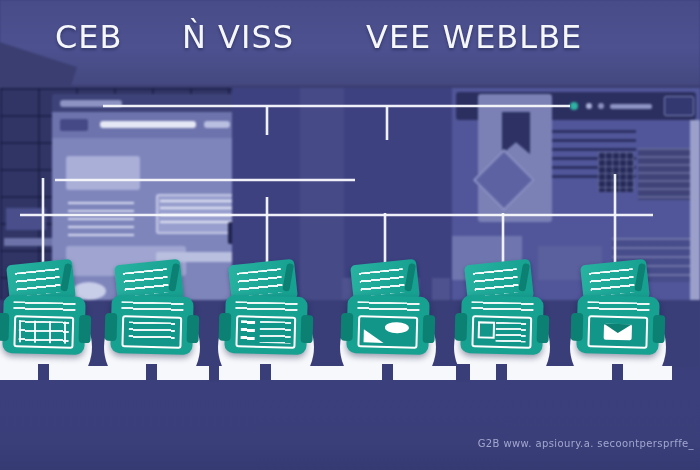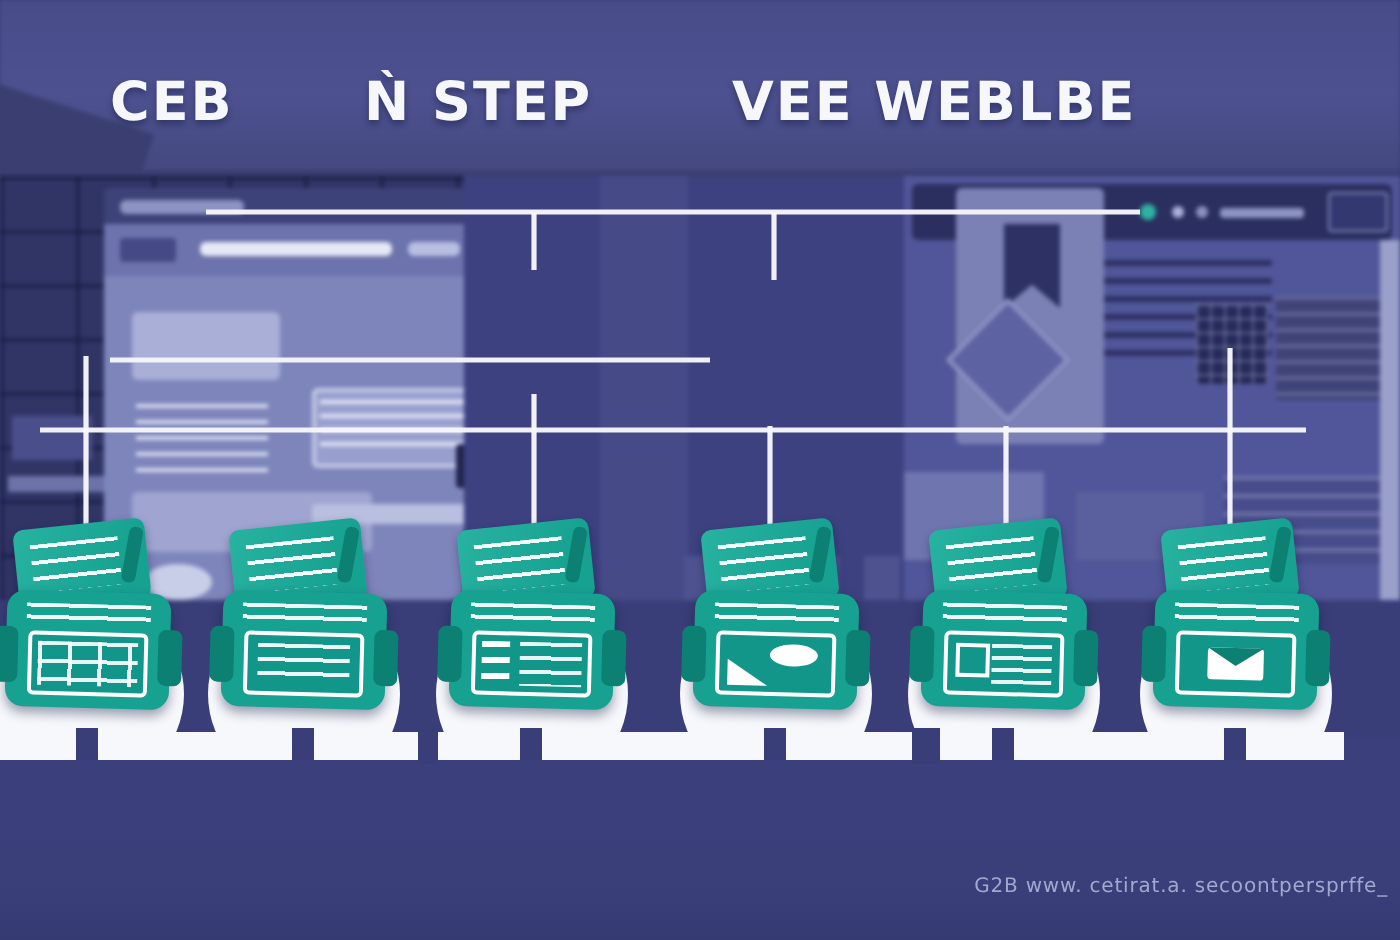--- a/index.html
+++ b/index.html
@@ -74,21 +74,21 @@
     clip-path:polygon(0 0,100% 0,100% 100%,50% 72%,0 100%);}
   .doc-panel .diamond{left:4px;top:64px;width:44px;height:44px;background:#5d63a2;transform:rotate(45deg);
     box-shadow:inset 0 0 0 2px #8e94c4;}
   .collage-fade{left:0;top:300px;width:700px;height:68px;background:#3a3e78;}
 
   
   .connectors{left:0;top:0;width:700px;height:470px;z-index:2;}
   .connectors line{stroke:#f6f7fc;stroke-width:2.6;opacity:.97;}
 
   
-  .title-seg{top:36px;color:var(--titlecol,#f6f7fb);font-size:27px;font-weight:bold;
+  .title-seg{top:18px;color:var(--titlecol,#f6f7fb);font-size:32px;font-weight:normal;
     letter-spacing:1px;z-index:2;text-shadow:0 2px 3px rgba(18,24,62,.45);white-space:nowrap;}
   .t1{left:55px;} .t2{left:182px;} .t3{left:366px;text-align:right;}
 
   
   .band-strip{left:0;top:366px;width:672px;height:14px;background:var(--white,#f7f8fc);z-index:3;}
   .band-gap{top:364px;height:18px;background:#3a3e78;z-index:5;}
   .gap1{left:209px;width:10px;} .gap2{left:456px;width:14px;}
   .bottom-cover{left:0;top:380px;width:700px;height:90px;z-index:4;
     background:linear-gradient(180deg,#3b3f7c 0%,#3a3e79 70%,#363a73 100%);}
 
@@ -209,21 +209,21 @@
     <line x1="55" y1="180" x2="355" y2="180"></line>
     <line x1="43" y1="178" x2="43" y2="272"></line>
     <line x1="20" y1="215" x2="653" y2="215"></line>
     <line x1="267" y1="197" x2="267" y2="272"></line>
     <line x1="385" y1="213" x2="385" y2="272"></line>
     <line x1="503" y1="213" x2="503" y2="272"></line>
     <line x1="615" y1="174" x2="615" y2="272"></line>
   </svg>
 
   <div class="title-seg t1">CEB</div>
-  <div class="title-seg t2">Ǹ STEP</div>
+  <div class="title-seg t2">Ǹ VISS</div>
   <div class="title-seg t3">VEE WEBLBE</div>
 
   <div class="band-strip"></div>
   <div class="band-gap gap1"></div>
   <div class="band-gap gap2"></div>
   <div class="bottom-cover"></div>
 
   <div id="steps">
       <div class="step" style="--cx: 44px; --lx: 57px;">
       <div class="blob"></div>
@@ -340,15 +340,15 @@
         </div>
       </div>
       <div class="slot"></div>
       <div class="step-label">
         <span class="l1">Tesstiont</span>
         <span class="l2">apsioury</span>
       </div>
     </div>
     </div>
 
-  <div class="watermark">G2B www. cetirat.a. secoontpersprffe_</div>
+  <div class="watermark">G2B www. apsioury.a. secoontpersprffe_</div>
 
 </div>
 
 </body></html>

